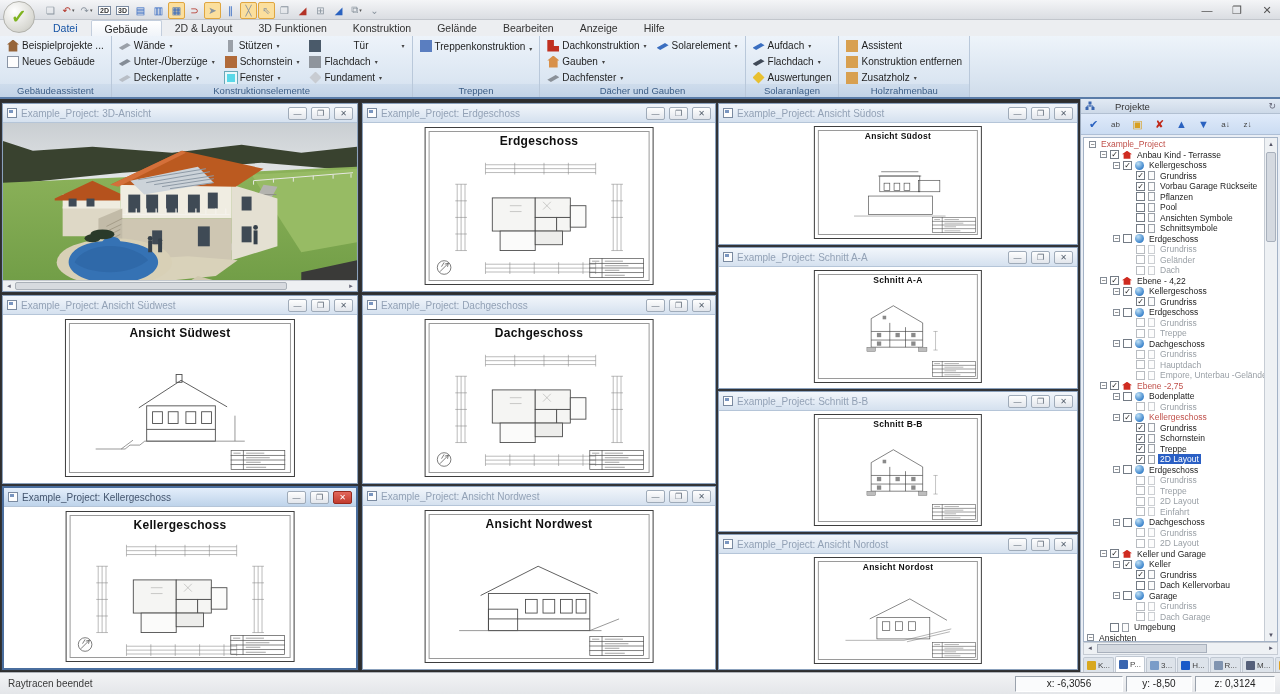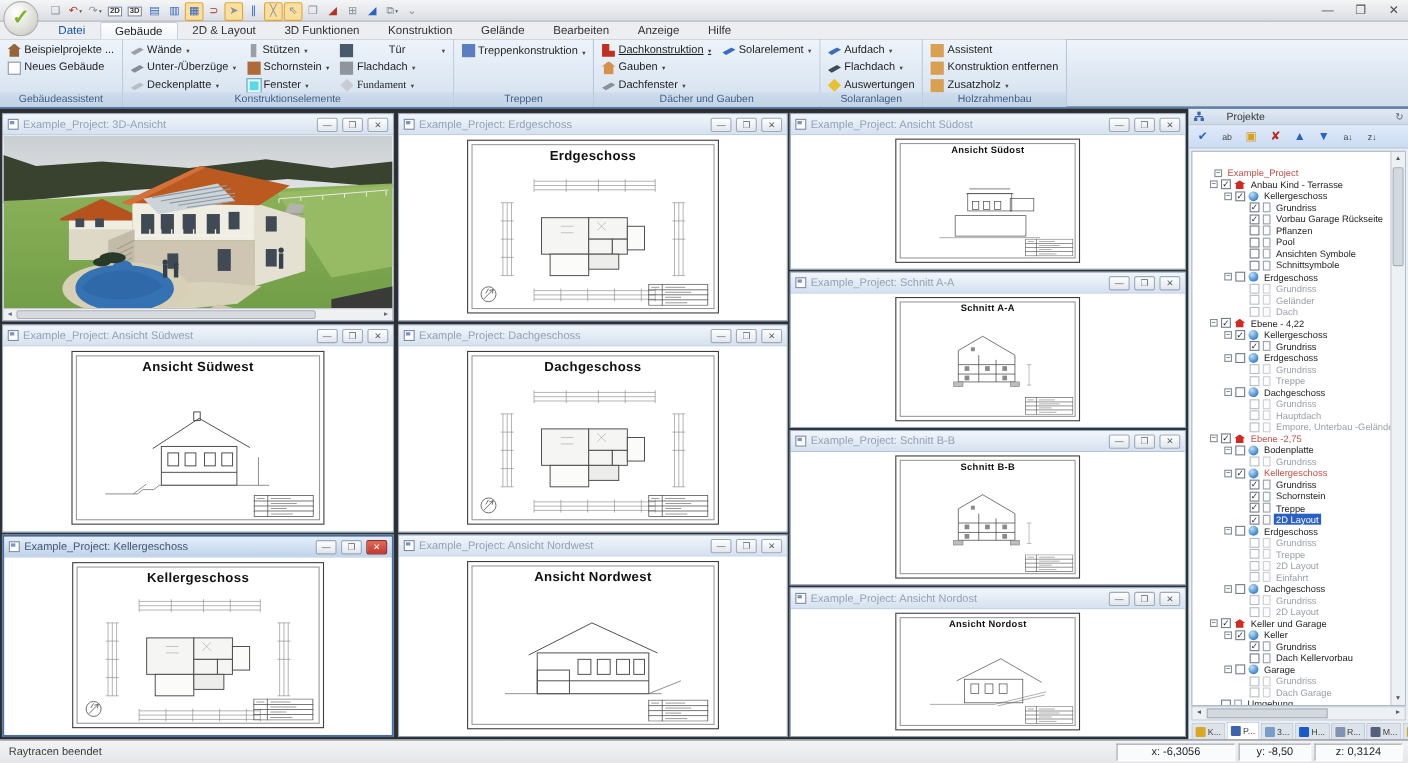--- a/index.html
+++ b/index.html
@@ -229,41 +229,41 @@
         <div class="ritem" style="grid-area: 1 / 3; gap: 32px;">
           <span class="ric ic-sq" style="background: rgb(74, 90, 106);"></span>
           <span>Tür</span>
           <span class="caret">▾</span>
         </div>
         <div class="ritem" style="grid-area: 2 / 3;">
           <span class="ric ic-sq" style="background: rgb(143, 149, 157);"></span>
           <span>Flachdach</span>
           <span class="caret">▾</span>
         </div>
-        <div class="ritem" style="grid-area: 3 / 3; font-family: Liberation Serif, serif;">
+        <div class="ritem" style="grid-area: 3 / 3;">
           <span class="ric ic-diamond" style="background: rgb(200, 204, 210);"></span>
           <span>Fundament</span>
           <span class="caret">▾</span>
         </div>
       </div>
       <div class="rgroup-label">Konstruktionselemente</div>
     </div>
     <div class="rgroup">
       <div class="rgrid">
         <div class="ritem" style="grid-area: 1 / 1; align-items: flex-end;">
           <span class="ric ic-grid" style="background: rgb(90, 126, 192);"></span>
           <span>Treppenkonstruktion</span>
           <span class="caret">▾</span>
         </div>
       </div>
       <div class="rgroup-label">Treppen</div>
     </div>
     <div class="rgroup">
       <div class="rgrid">
-        <div class="ritem" style="grid-area: 1 / 1; text-decoration: underline;">
+        <div class="ritem" style="grid-area: 1 / 1;">
           <span class="ric ic-roofcorner" style="background: rgb(192, 48, 32);"></span>
           <span>Dachkonstruktion</span>
           <span class="caret">▾</span>
         </div>
         <div class="ritem" style="grid-area: 2 / 1;">
           <span class="ric ic-house" style="background: rgb(216, 144, 74);"></span>
           <span>Gauben</span>
           <span class="caret">▾</span>
         </div>
         <div class="ritem" style="grid-area: 3 / 1;">
@@ -814,21 +814,21 @@
       <span class="pt-ic" style="color: rgb(68, 68, 68); font-size: 8px;">ab</span>
       <span class="pt-ic" style="color: rgb(216, 160, 32);">▣</span>
       <span class="pt-ic" style="color: rgb(192, 40, 24);">✘</span>
       <span class="pt-ic" style="color: rgb(42, 98, 192);">▲</span>
       <span class="pt-ic" style="color: rgb(42, 98, 192);">▼</span>
       <span class="pt-ic" style="color: rgb(68, 68, 68); font-size: 8px;">a↓</span>
       <span class="pt-ic" style="color: rgb(68, 68, 68); font-size: 8px;">z↓</span>
     </div>
   <div id="tree-wrap">
     <div id="tree-rows">
-        <div class="trow red" style="padding-left: 20px; margin-top: 13px;">
+        <div class="trow red" style="padding-left: 5px;">
           <span class="texp">−</span>
           <span class="tlabel">Example_Project</span>
         </div>
         <div class="trow" style="padding-left: 16px;">
           <span class="texp">−</span>
           <span class="tcb">✓</span>
           <span class="tic tic-house"></span>
           <span class="tlabel">Anbau Kind - Terrasse</span>
         </div>
         <div class="trow" style="padding-left: 29px;">

